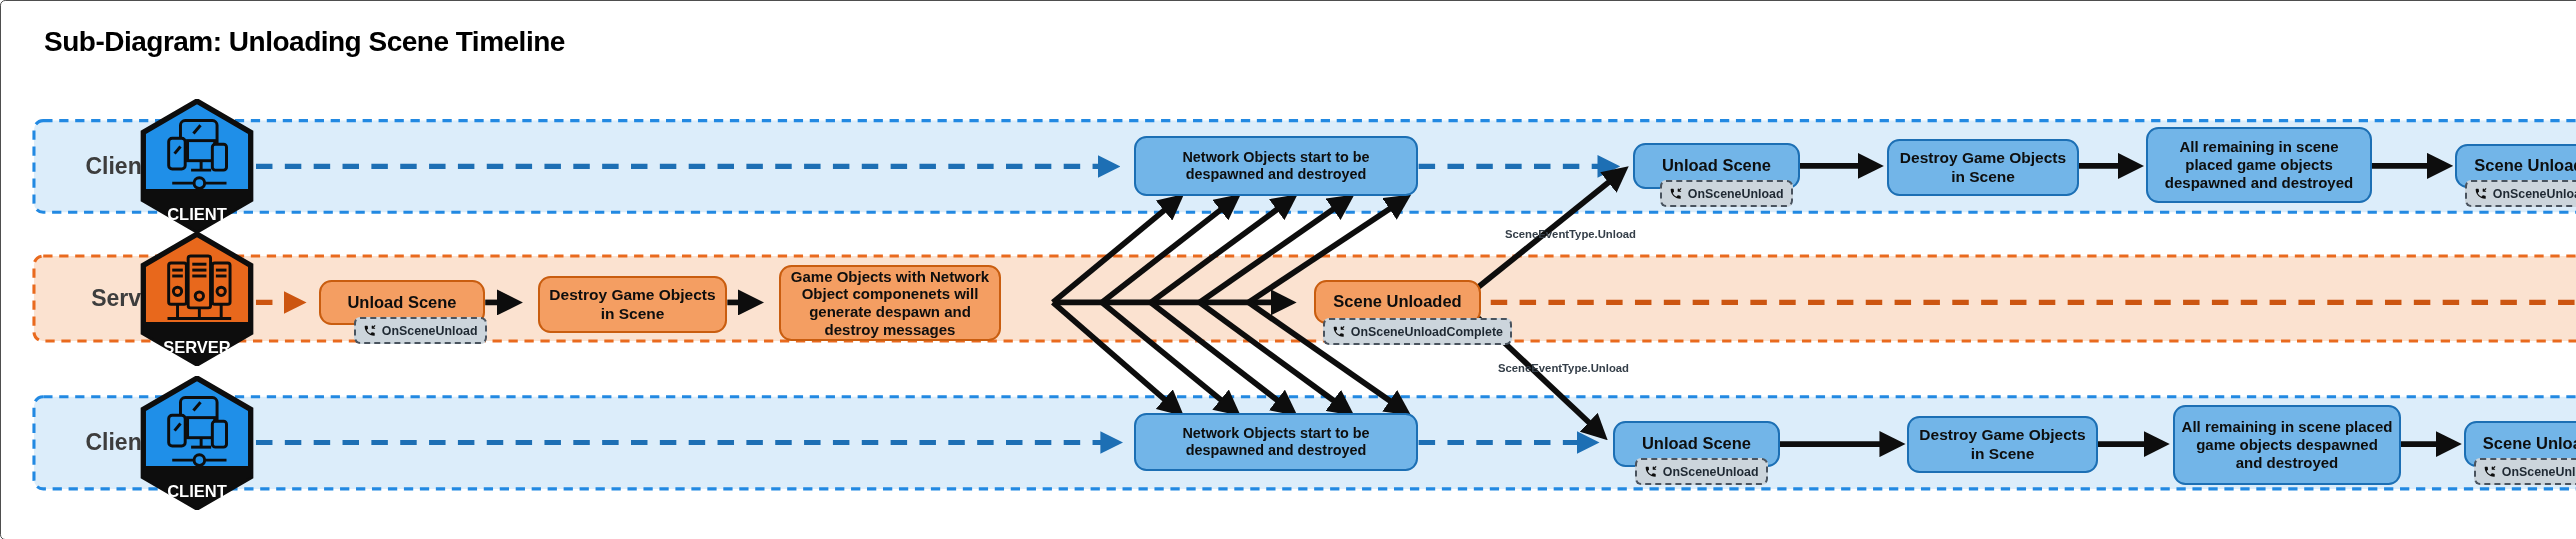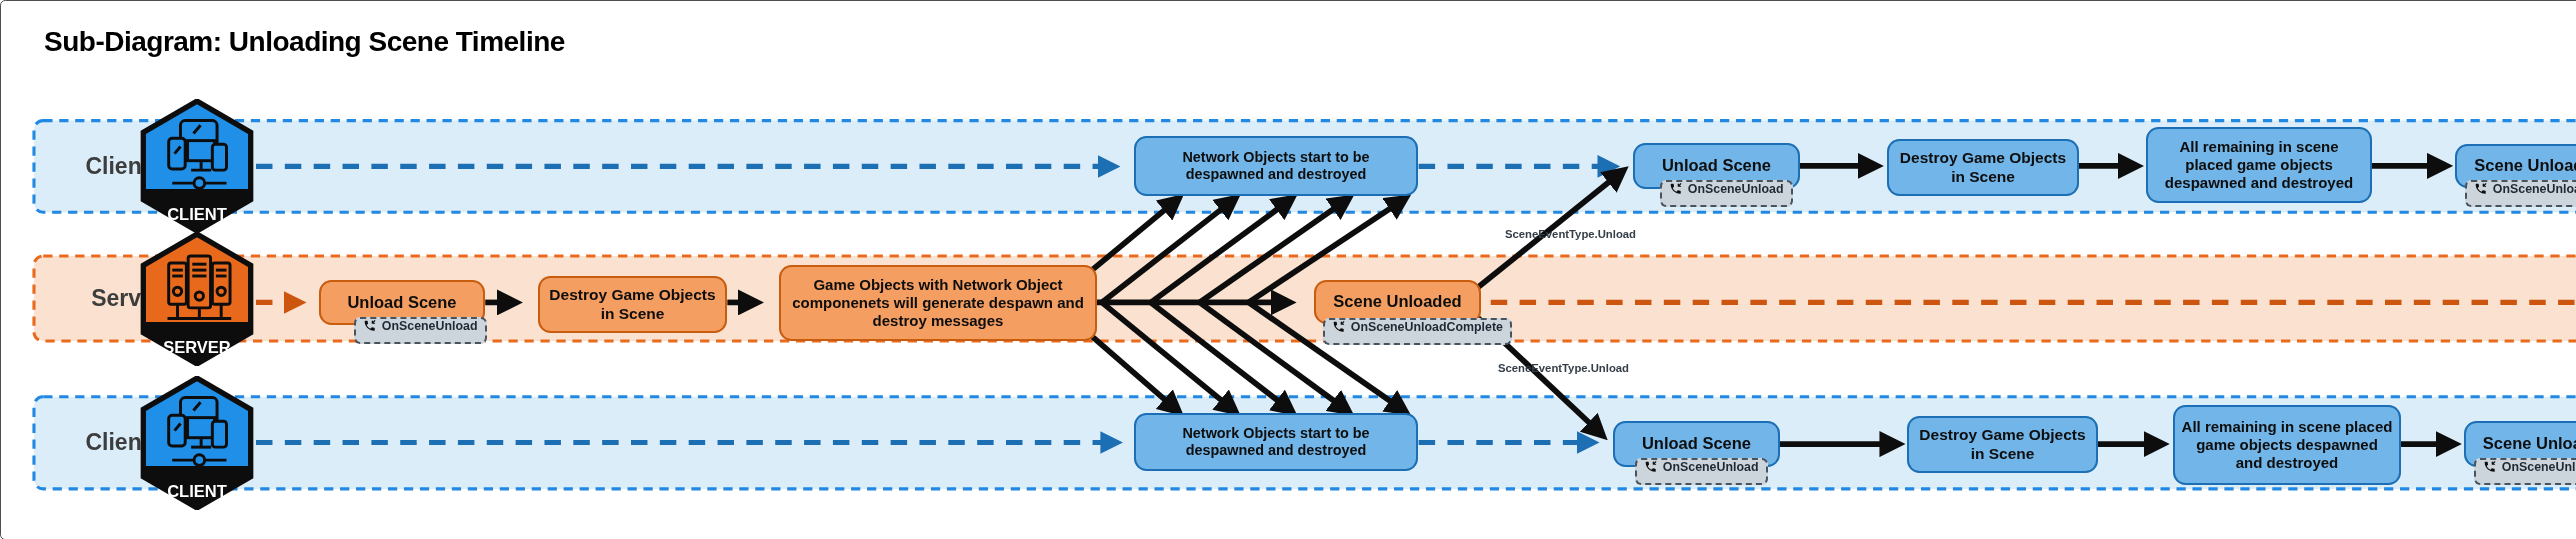--- a/index.html
+++ b/index.html
@@ -18,21 +18,21 @@
     font-size:23px;color:#3d3d3d;
   }
   .node{
     position:absolute;display:flex;align-items:center;justify-content:center;
     text-align:center;font-weight:bold;color:#0e0e0e;border-radius:12.4px;
     line-height:1.18;padding:0 6.2px;box-sizing:border-box;
   }
   .node.blue{background:#72b5e8;border:2.6px solid #1c6fb4;}
   .node.orange{background:#f49e62;border:2.6px solid #c95d0f;}
   .badge{
-    position:absolute;display:flex;gap:5.2px;height:27px;
+    position:absolute;display:flex;align-items:center;gap:5.2px;height:27px;
     background:#ccd5dc;border:2.1px dashed #49535e;border-radius:6.2px;
     padding:0 7.2px;font-weight:bold;color:#1f2933;font-size:12.4px;
     white-space:nowrap;box-sizing:border-box;
   }
   .badge svg{flex:0 0 auto;}
   .edge-label{
     position:absolute;font-size:11.3px;font-weight:bold;color:#343e48;white-space:nowrap;
   }
   .hex{position:absolute;width:118px;height:134px;}
   .hex text{font-family:"Liberation Sans",sans-serif;font-weight:bold;}
@@ -160,21 +160,21 @@
       <line x1="58" y1="142" x2="150" y2="142"></line>
       <circle cx="104" cy="142" r="9" fill="#1f8fe8"></circle>
       <line x1="62" y1="92" x2="72" y2="80"></line>
       <line x1="94" y1="58" x2="106" y2="44"></line>
     </g>
     <text x="100" y="204" text-anchor="middle" font-size="28" fill="#ffffff">CLIENT</text>
   </svg>
 
   <div class="node orange" style="left:318px;top:279px;width:166px;height:45px;font-size:16.5px;">Unload Scene</div>
   <div class="node orange" style="left:537px;top:275px;width:189px;height:57px;font-size:15.5px;">Destroy Game Objects in Scene</div>
-  <div class="node orange" style="left:778px;top:264px;width:318px;height:76px;font-size:15px;">Game Objects with Network Object componenets will generate despawn and destroy messages</div>
+  <div class="node orange" style="left:778px;top:264px;width:222px;height:76px;font-size:15px;">Game Objects with Network Object componenets will generate despawn and destroy messages</div>
   <div class="node orange" style="left:1313px;top:279px;width:167px;height:44px;font-size:16.5px;">Scene Unloaded</div>
 
   <div class="node blue" style="left:1133px;top:135px;width:284px;height:60px;font-size:14.4px;">Network Objects start to be despawned and destroyed</div>
   <div class="node blue" style="left:1632px;top:142px;width:167px;height:46px;font-size:16.5px;">Unload Scene</div>
   <div class="node blue" style="left:1886px;top:138px;width:192px;height:57px;font-size:15.5px;">Destroy Game Objects in Scene</div>
   <div class="node blue" style="left:2145px;top:126px;width:226px;height:76px;font-size:15px;">All remaining in scene placed game objects despawned and destroyed</div>
   <div class="node blue" style="left:2454px;top:143px;width:167px;height:44px;font-size:16.5px;">Scene Unloaded</div>
 
   <div class="node blue" style="left:1133px;top:412px;width:284px;height:58px;font-size:14.4px;">Network Objects start to be despawned and destroyed</div>
   <div class="node blue" style="left:1612px;top:420px;width:167px;height:46px;font-size:16.5px;">Unload Scene</div>

